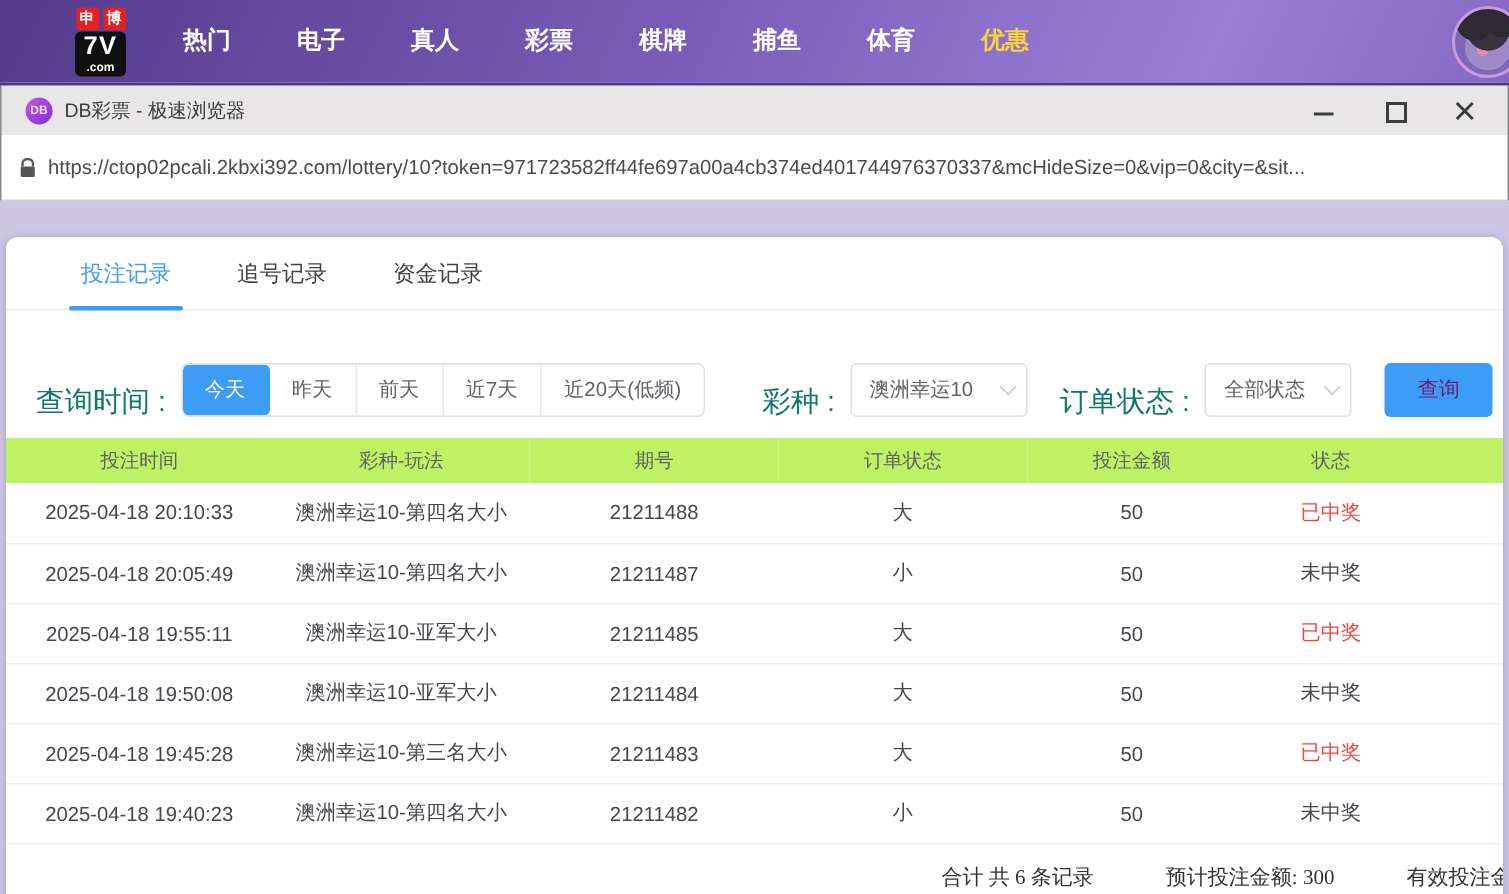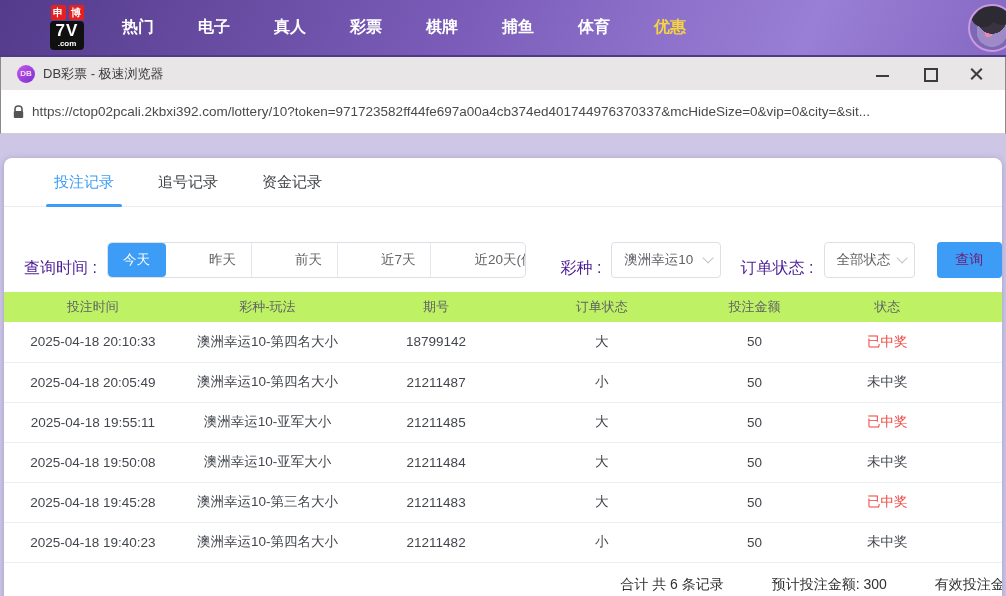--- a/index.html
+++ b/index.html
@@ -51,43 +51,43 @@
   .viewport { height:476px; background:#cdc7e5; padding:24px 4px 0 4px; }
   .panel { background:#fff; height:100%; border-radius:8px 8px 0 0; box-shadow:0 1px 6px rgba(90,75,140,.35); overflow:hidden; }
 
   .tabs { display:flex; gap:44px; padding:15px 0 0 50px; border-bottom:1px solid #ececec; }
   .tab { font-size:15px; color:#3f4246; padding-bottom:14px; position:relative; cursor:pointer; }
   .tab.active { color:#3d9df6; }
   .tab.active::after { content:""; position:absolute; left:-8px; right:-8px; bottom:-1px; height:3px;
     background:#3d9df6; border-radius:3px; }
 
   .filters { display:flex; align-items:center; padding:21px 0 0 20px; height:85px; }
-  .f-label { font-size:16px; color:#4c1d95; margin-right:10px; white-space:nowrap;margin-top:16px; }
-  .btn-group { display:inline-flex; border:1px solid #dcdfe6; border-radius:5px; background:#fff; overflow:hidden;gap:28px; }
+  .f-label { font-size:19px; color:#0f766e; margin-right:10px; white-space:nowrap;margin-top:16px; }
+  .btn-group { display:inline-flex; border:1px solid #dcdfe6; border-radius:5px; background:#fff; overflow:hidden; }
   .bg-btn { font-size:13.5px; color:#606266; padding:0 15px; height:34px; line-height:34px; cursor:pointer;
     border-right:1px solid #e4e7ed; white-space:nowrap; }
   .bg-btn:last-child { border-right:none; }
   .bg-btn.active { background:#3d9df6; color:#fff; border-radius:4px; border-right-color:transparent; }
   .select { width:118px; height:36px; border:1px solid #dcdfe6; border-radius:4px; display:flex; align-items:center;
     justify-content:space-between; padding:0 10px 0 12px; font-size:13.5px; color:#606266; cursor:pointer; background:#fff; }
   .select.small { width:98px; }
   .chev { width:8px; height:8px; border-right:1.6px solid #c0c4cc; border-bottom:1.6px solid #c0c4cc;
     transform:rotate(45deg) translateY(-3px); }
   .gap1 { width:38px; } .gap3 { width:22px; }
   .search-btn { width:72px; height:36px; background:#3d9df6; color:#701a75; border:none; border-radius:4px;
     font-size:14px; margin-left:22px; cursor:pointer; font-family:inherit; }
 
   table { width:100%; border-collapse:collapse; table-layout:fixed; }
   th { background:#bef264; height:30px; font-weight:normal; font-size:13px; color:#606266; text-align:center; }
   td { height:40px; font-size:13.5px; color:#43474d; text-align:center; border-bottom:1px solid #ebeef5; }
   td.status-win { color:#f1443e; }
   col.c1{width:17.8%} col.c2{width:17.2%} col.c3{width:16.6%} col.c4{width:16.6%} col.c5{width:14.0%} col.c6{width:12.6%} col.c7{width:5.2%}
 
   .summary { display:flex; justify-content:flex-end; align-items:center; padding:13px 0 10px 0; font-size:14px; color:#303133; }
-  .summary span { margin-left:48px; white-space:nowrap; }
+  .summary span { margin-left:48px; white-space:nowrap;font-family:Liberation Serif, serif; }
   .summary span:last-child { margin-right:-48px; }
   .bottom-divider { border-top:1px solid #e4e7ed; height:25px; }
 </style>
 </head>
 <body>
 
 <div class="topbar">
   <div class="logo">
     <div class="logo-badges">
       <span class="logo-badge">申</span>
@@ -182,21 +182,21 @@
           <th>订单状态</th>
           <th>投注金额</th>
           <th>状态</th>
           <th></th>
         </tr>
       </thead>
       <tbody>
         <tr>
           <td>2025-04-18 20:10:33</td>
           <td>澳洲幸运10-第四名大小</td>
-          <td>18799142</td>
+          <td>21211488</td>
           <td>大</td>
           <td>50</td>
           <td class="status-win">已中奖</td>
           <td></td>
         </tr>
         <tr>
           <td>2025-04-18 20:05:49</td>
           <td>澳洲幸运10-第四名大小</td>
           <td>21211487</td>
           <td>小</td>

